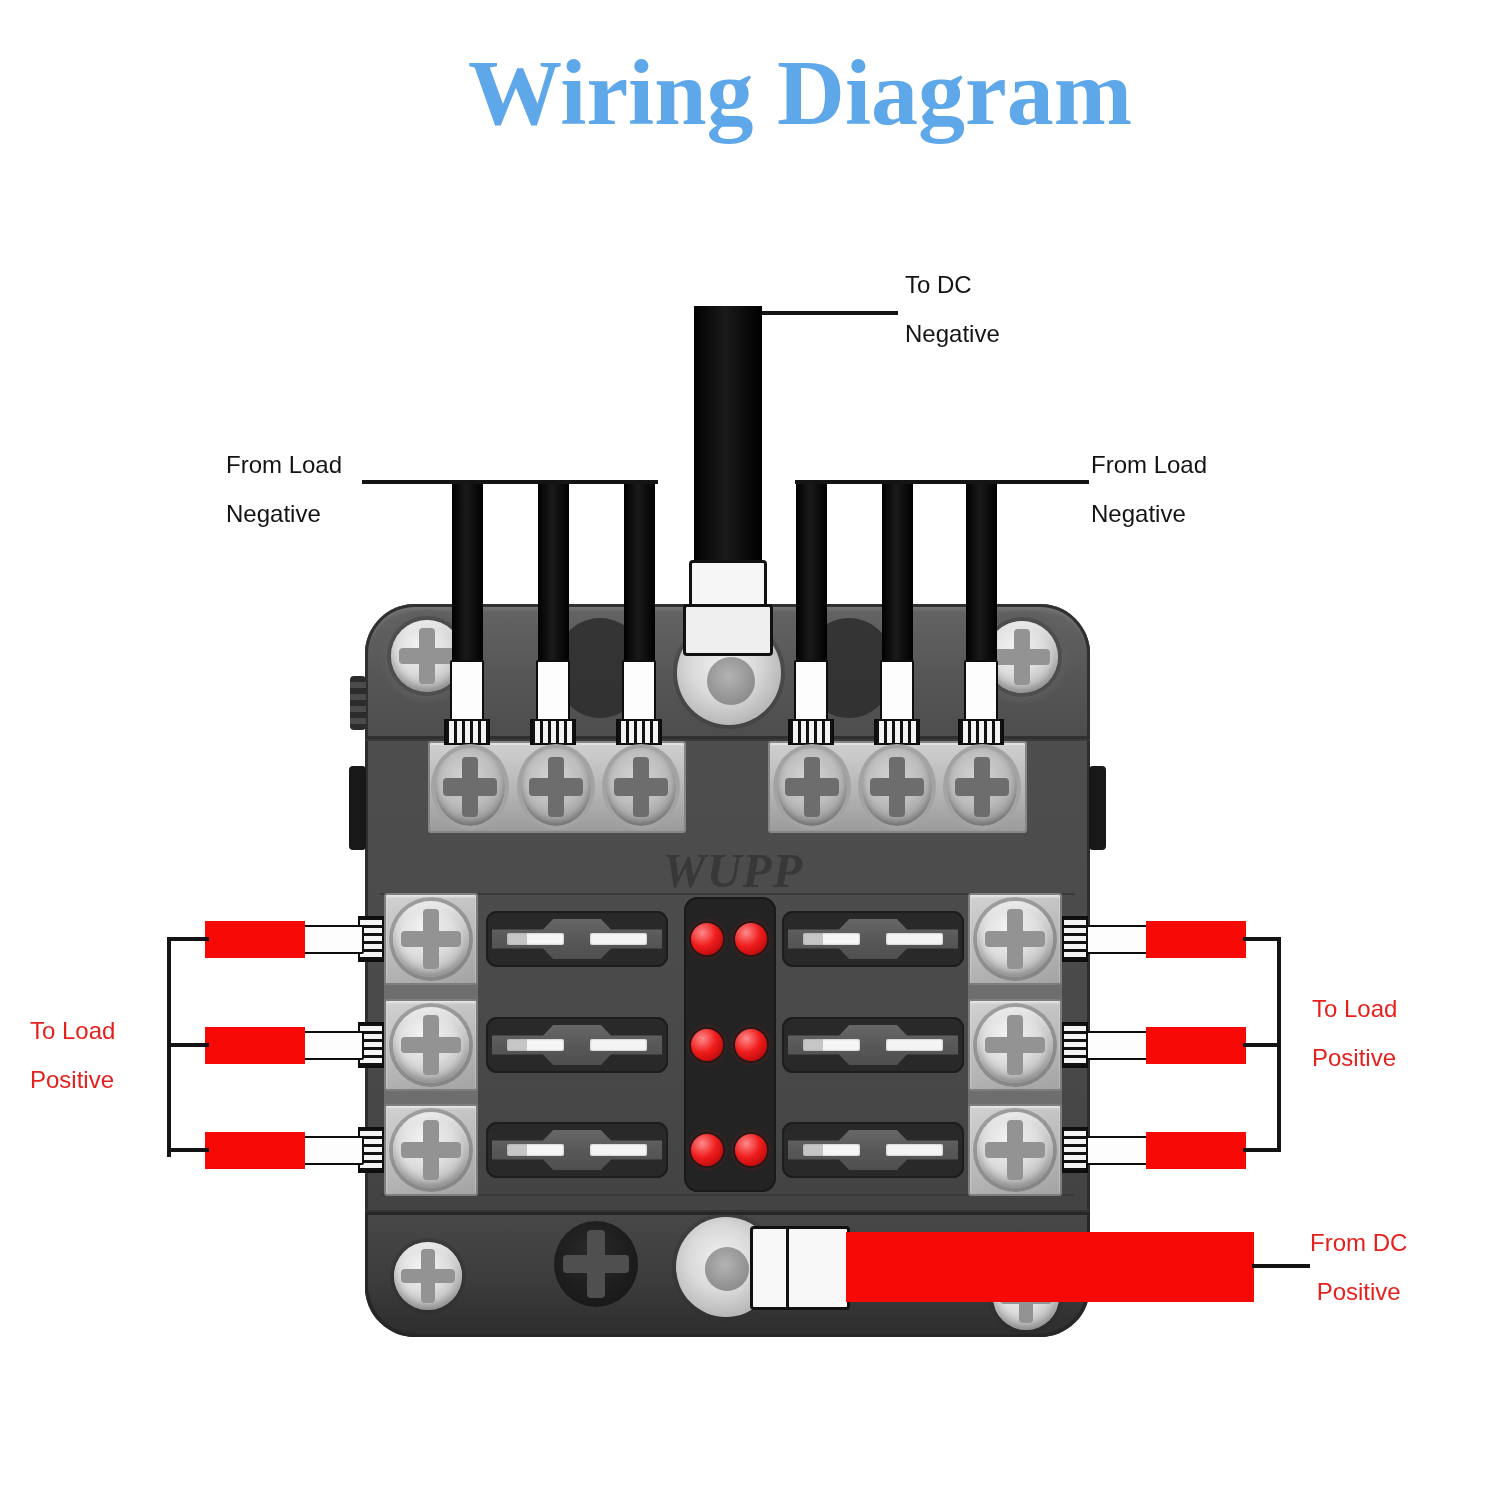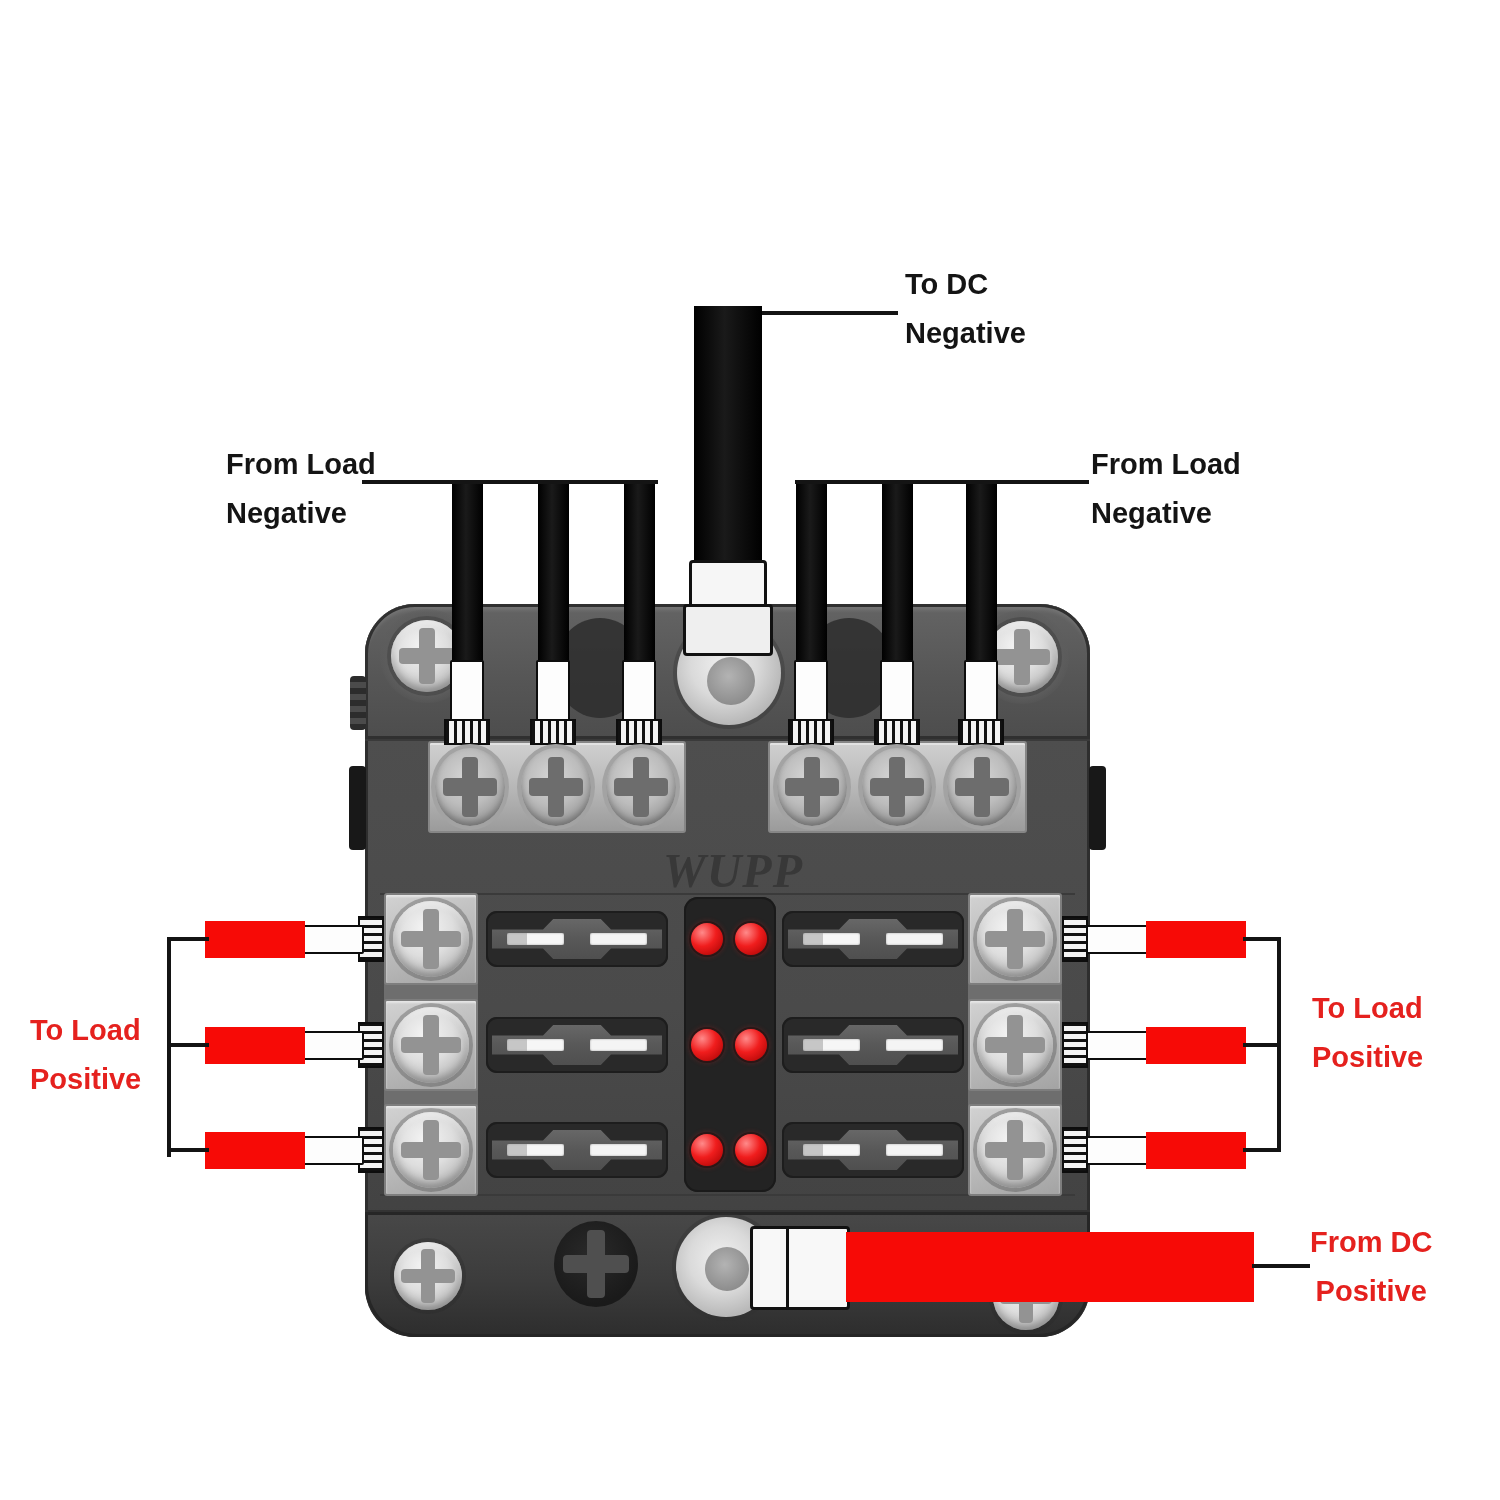--- a/index.html
+++ b/index.html
@@ -8,21 +8,21 @@
     position: relative; width: 1500px; height: 1500px; background: #ffffff;
     overflow: hidden; font-family: "Liberation Sans", sans-serif;
     --title-blue:#5ea7e8; --label-red:#e5211e; --wire-red:#f70a06; --led-red:#e01515;
   }
   .abs { position:absolute; }
   .title {
     position:absolute; left:400px; top:40px; width:800px; text-align:center;
     font-family:"Liberation Serif", serif; font-weight:bold; font-size:94px;
     line-height:1.12; color:var(--title-blue);
   }
-  .lbl { position:absolute; font-weight:bold; font-size:29px; color:#141414; z-index:10; }
+  .lbl { position:absolute; font-weight:normal; font-size:24px; color:#141414; z-index:10; }
   .lbl div { line-height:49px; white-space:nowrap; }
   .lbl.red { color:var(--label-red); }
   .ann { position:absolute; background:#141414; z-index:10; }
   
   .box-body { position:absolute; left:365px; top:604px; width:725px; height:733px; border-radius:50px;
     background:linear-gradient(180deg,#595959,#4e4e4e 18%,#4a4a4a 55%,#434343 82%,#383838);
     box-shadow: inset 0 0 0 3px #2e2e2e; }
   .box-top-cap { position:absolute; left:365px; top:604px; width:725px; height:137px;
     border-radius:50px 50px 0 0;
     background:linear-gradient(180deg,#646464,#565656 55%,#4d4d4d);
@@ -85,20 +85,21 @@
     background:radial-gradient(circle at 45% 40%,#b3b3b3,#8c8c8c 75%); }
   .wupp { position:absolute; left:650px; top:846px; width:166px; text-align:center;
     font-family:"Liberation Serif", serif; font-style:italic; font-weight:bold;
     font-size:48px; line-height:50px; color:#383838; letter-spacing:1px; }
 </style>
 </head>
 <body>
 
 <div class="canvas" id="stage" style="--title-blue: #5ea7e8; --label-red: #e5211e; --wire-red: #f70a06; --led-red: #e01515;">
 
+  <div class="title">Wiring Diagram</div>
 
   <div class="lbl" style="left:905px;top:260px;">
     <div>To DC</div>
     <div>Negative</div>
   </div>
   <div class="lbl" style="left:226px;top:440px;">
     <div>From Load</div>
     <div>Negative</div>
   </div>
   <div class="lbl" style="left:1091px;top:440px;">

